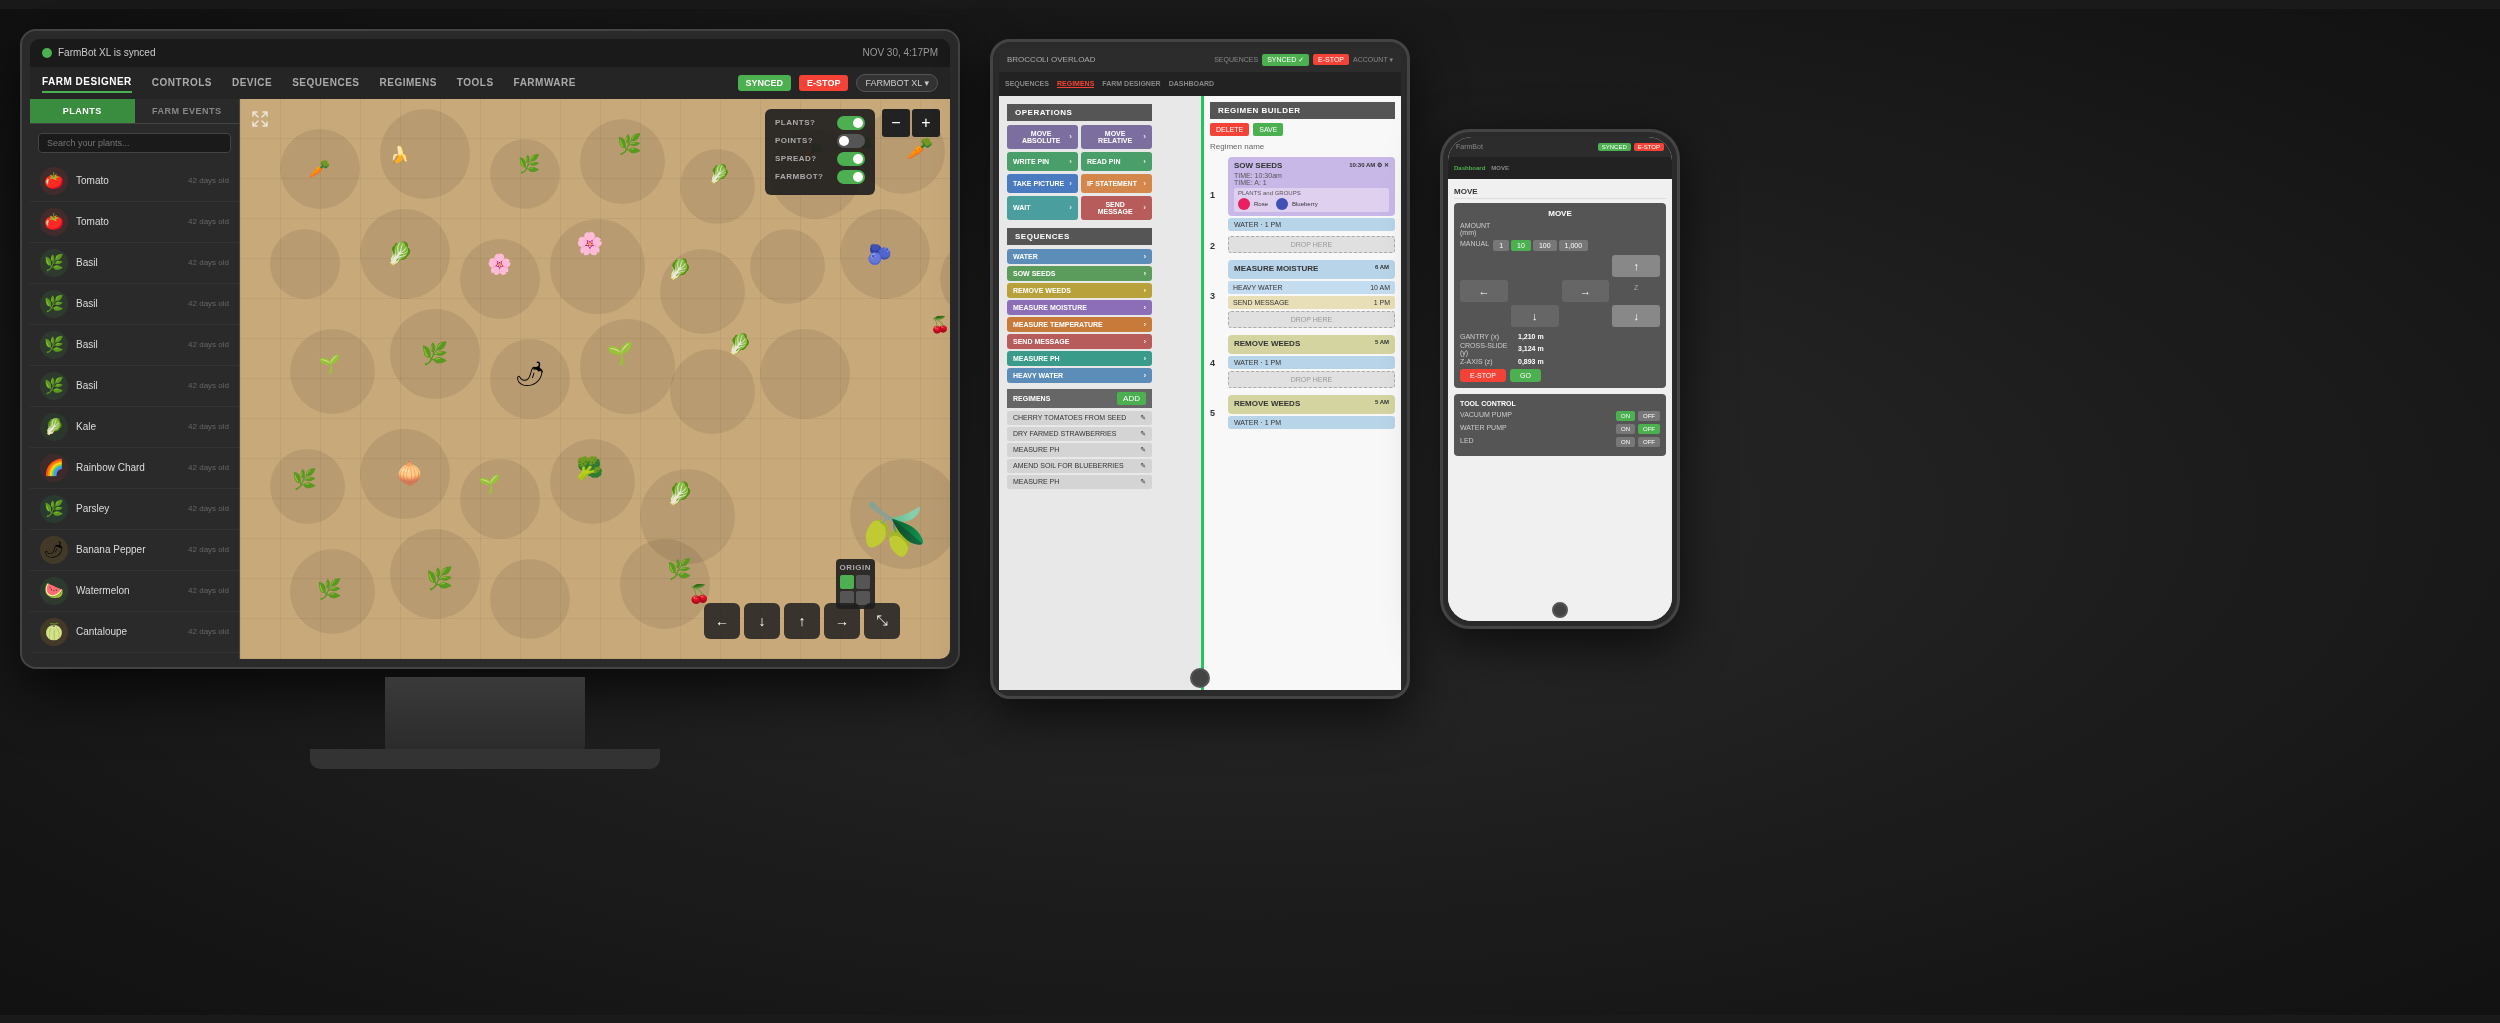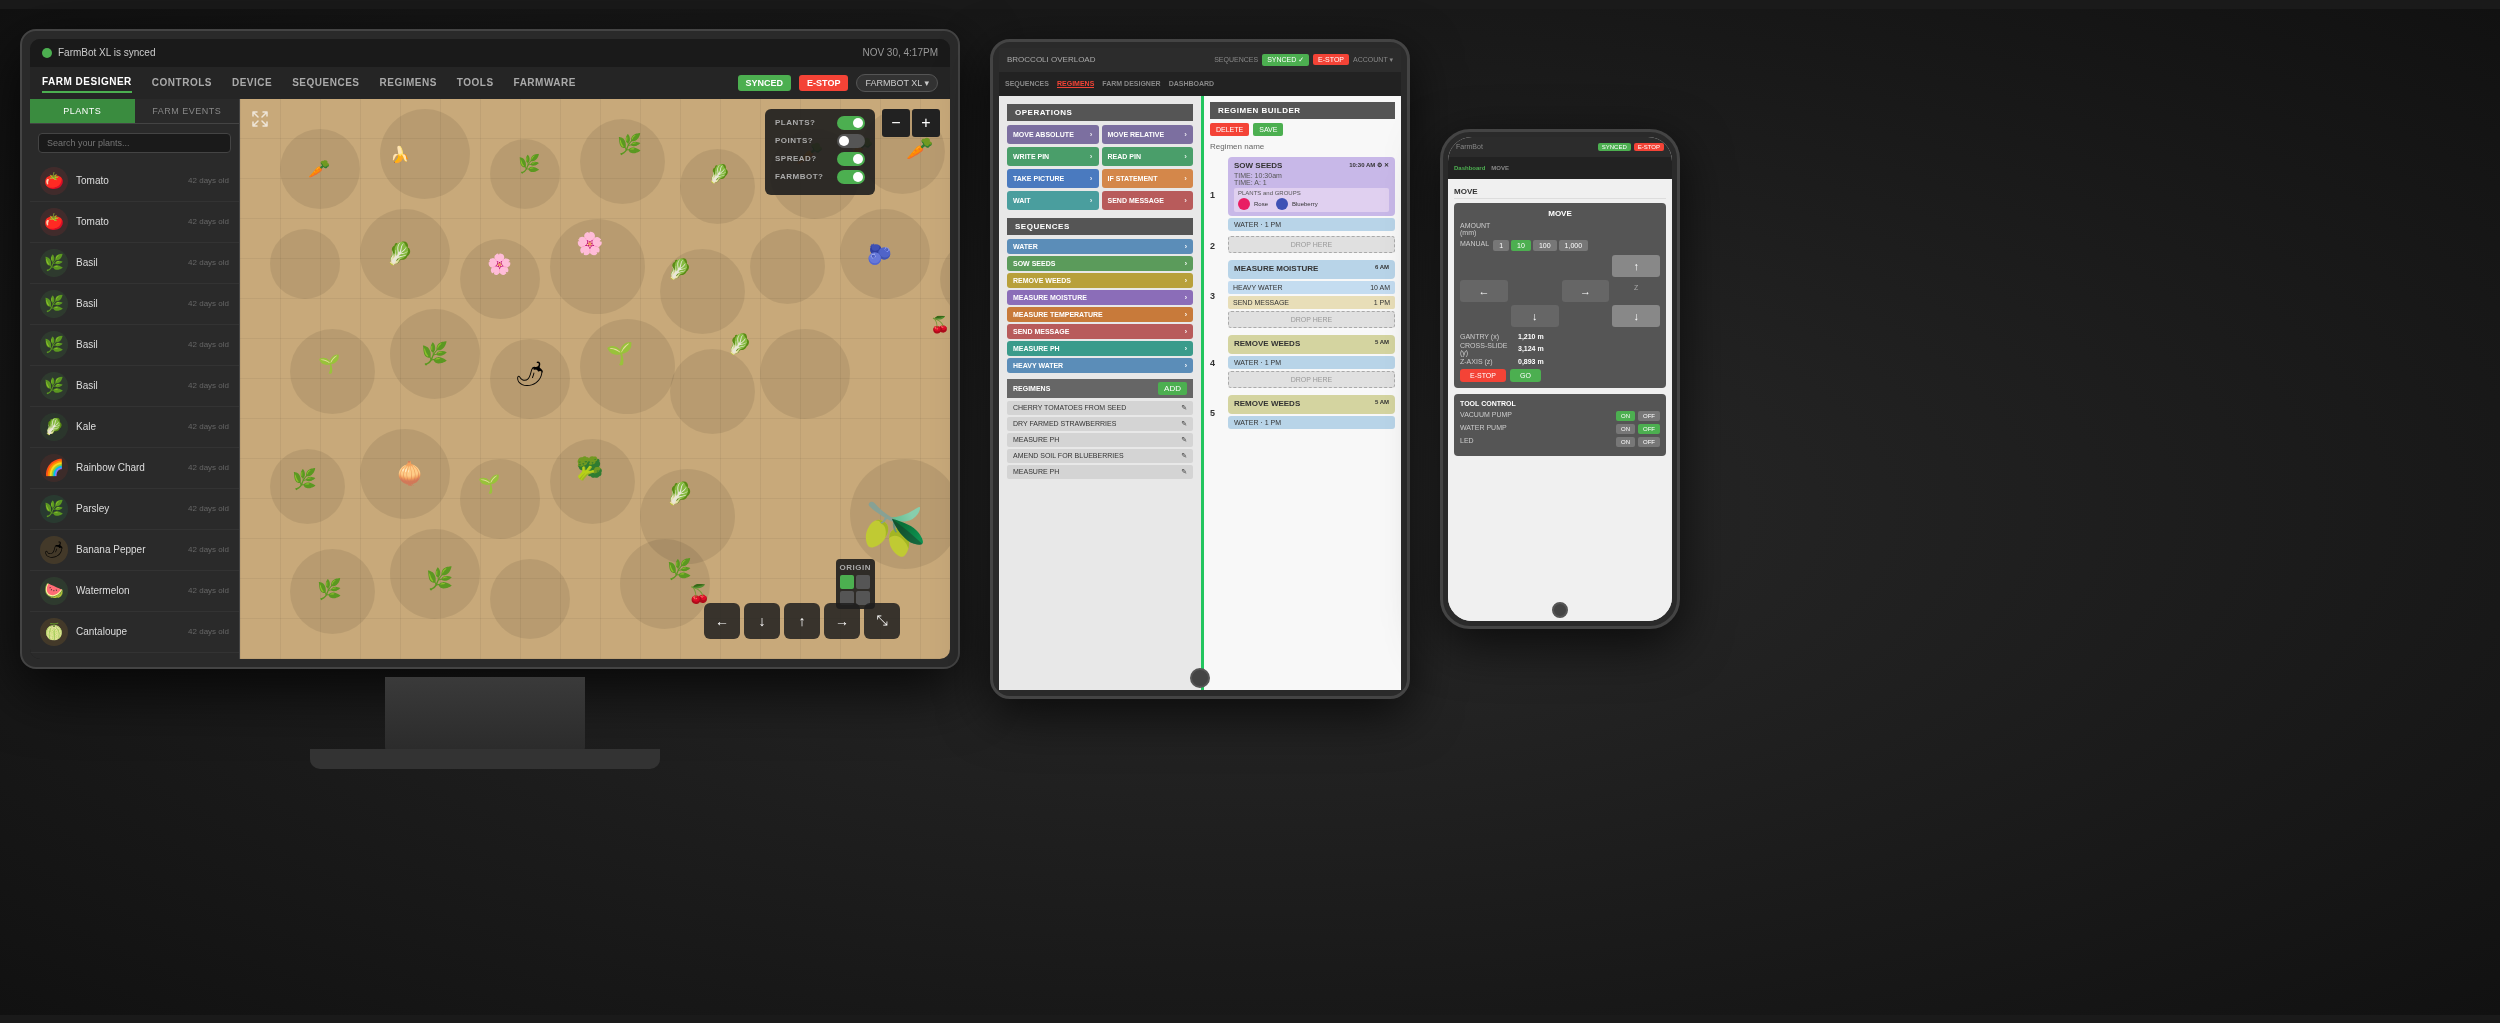--- a/index.html
+++ b/index.html
@@ -189,21 +189,21 @@
     .sidebar-tabs {
       display: flex;
       border-bottom: 1px solid #444;
     }
 
     .sidebar-tab {
       flex: 1;
       padding: 7px 0;
       text-align: center;
       font-size: 9px;
-      font-weight: normal;
+      font-weight: bold;
       color: #888;
       cursor: pointer;
       letter-spacing: 0.5px;
     }
 
     .sidebar-tab.active {
       background: #3a8c3f;
       color: #fff;
     }
 
@@ -486,20 +486,21 @@
       font-size: 7px;
       padding: 2px 5px;
       border-radius: 2px;
       border: none;
     }
 
     .tablet-content {
       display: flex;
       height: calc(100% - 48px);
       background: #e8e8e8;
+      gap: 41px;
     }
 
     .tablet-panel {
       flex: 1;
       padding: 8px;
       overflow-y: auto;
     }
 
     .t-section-header {
       background: #555;

